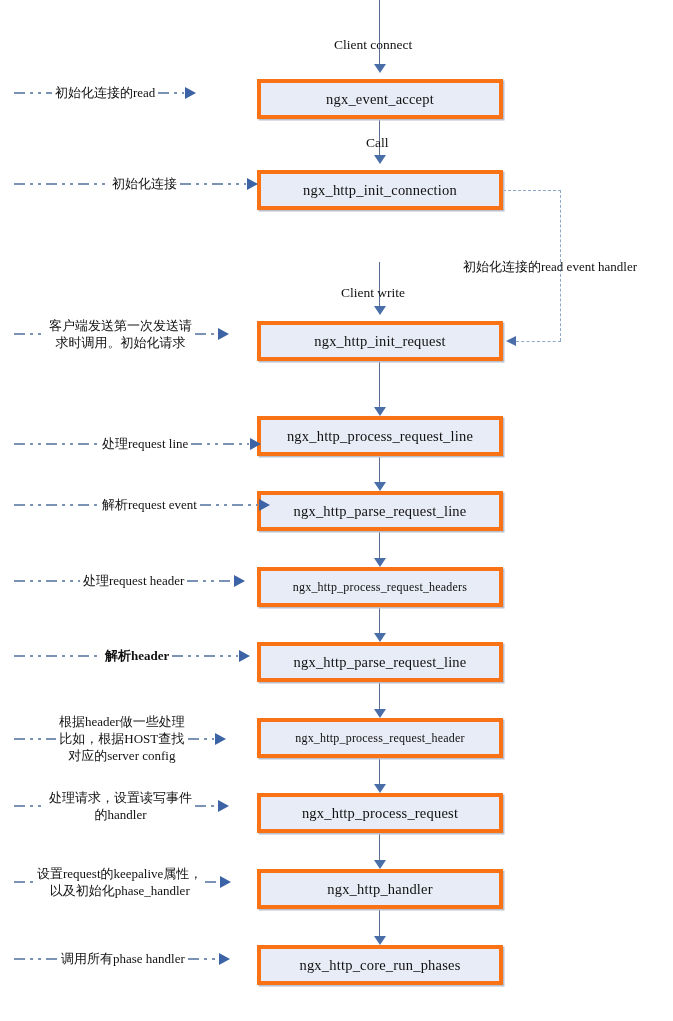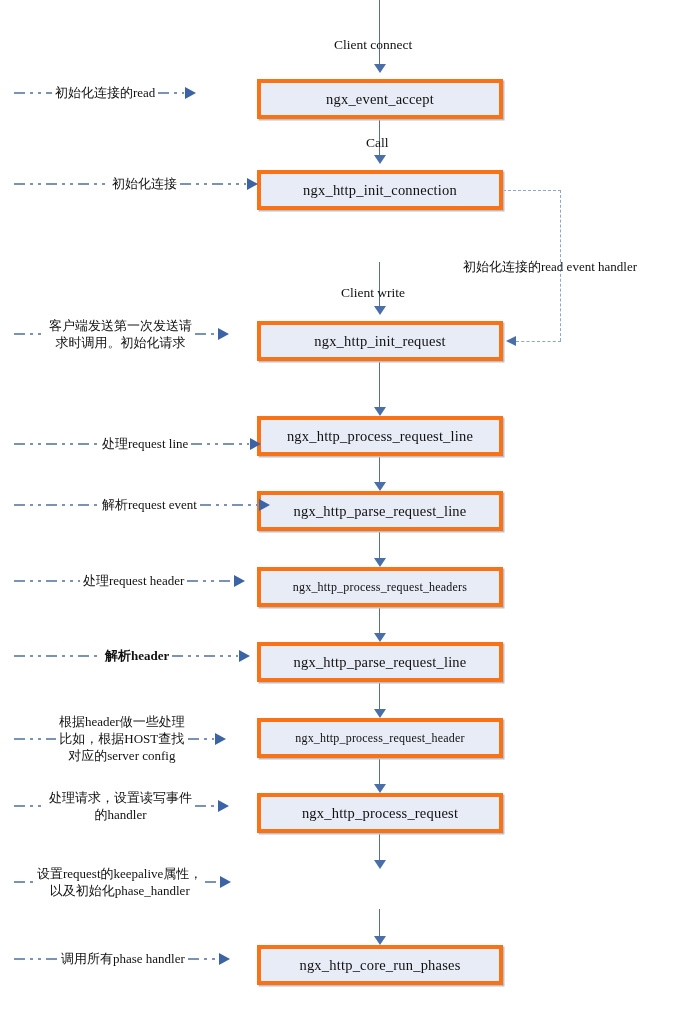--- a/index.html
+++ b/index.html
@@ -211,20 +211,23 @@
   </div>
   <div class="node" style="top:642px;">
     <span class="node-label">ngx_http_parse_request_line</span>
   </div>
   <div class="node small" style="top:718px;text-align:right;">
     <span class="node-label">ngx_http_process_request_header</span>
   </div>
   <div class="node" style="top:793px;">
     <span class="node-label">ngx_http_process_request</span>
   </div>
+  <div class="node" style="top:869px;">
+    <span class="node-label">ngx_http_handler</span>
+  </div>
   <div class="node" style="top:945px;">
     <span class="node-label">ngx_http_core_run_phases</span>
   </div>
 
   <div class="annot" style="top:84px; height:17px;">
     <span class="dashdot" style="width:38px;"></span>
     <span class="annot-text">初始化连接的read</span>
     <span class="dashdot" style="width:26px;"></span>
     <span class="annot-arrow"></span>
   </div>

